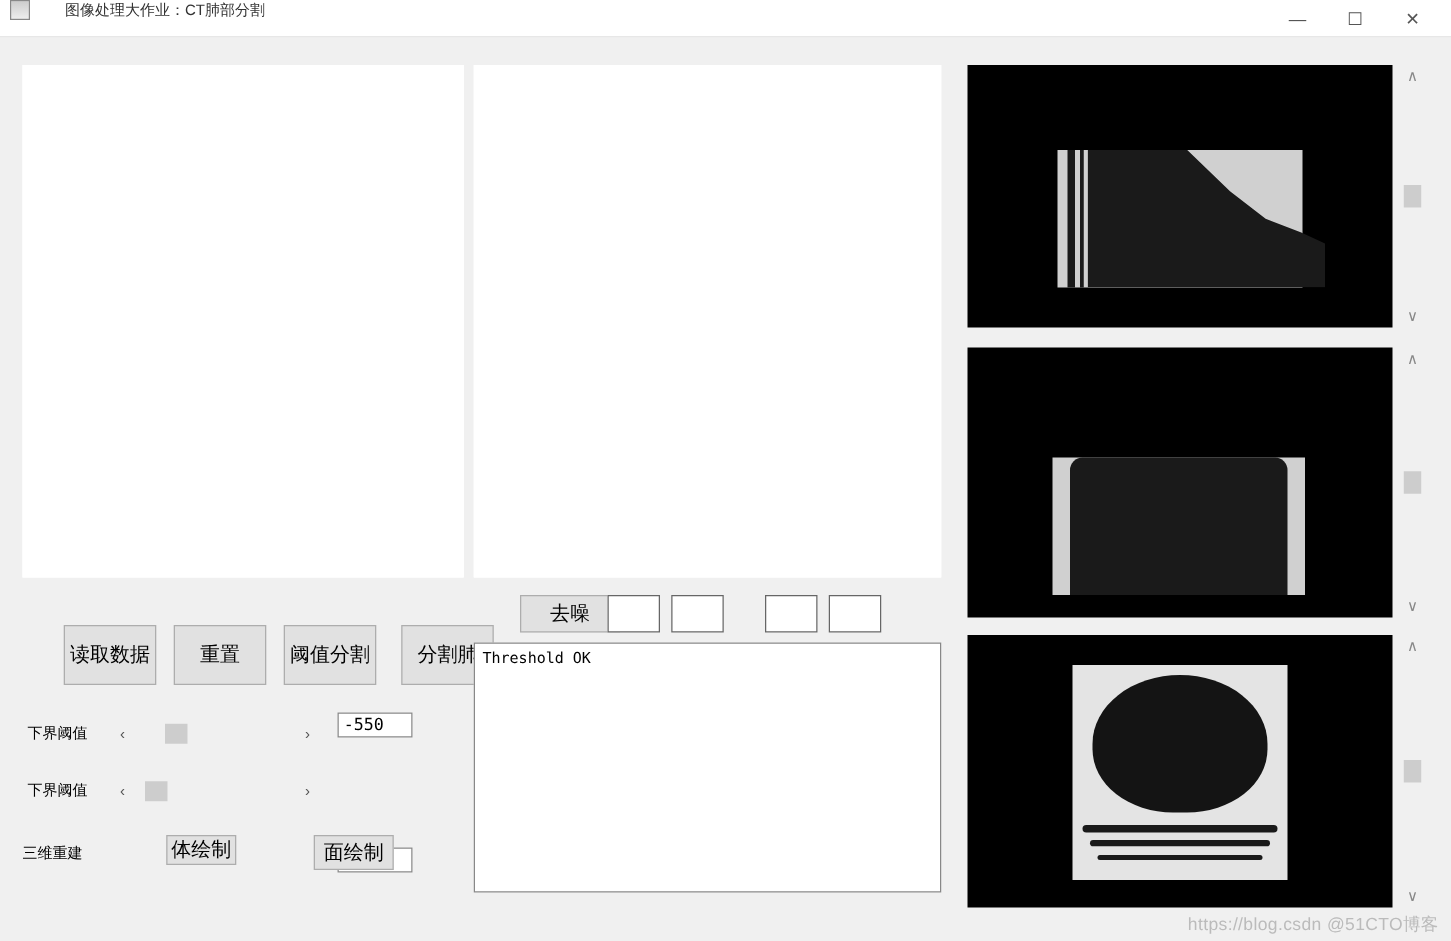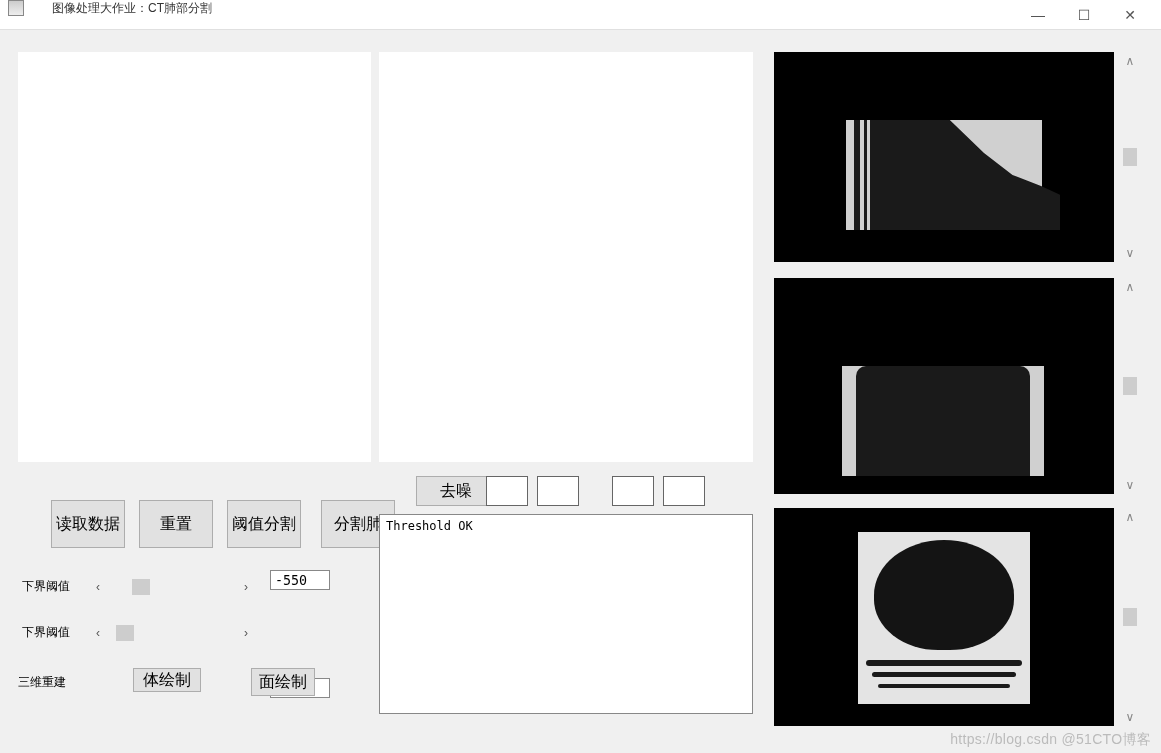--- a/index.html
+++ b/index.html
@@ -111,21 +111,21 @@
       left: 270px; width: 60px; height: 20px;
       background: #fff; border: 1px solid #888;
       padding: 2px 4px;
       font-family: "SimSun", monospace;
     }
     .input-upper { top: 540px; }
     .input-lower { top: 612px; margin-top: 36px; }
     .label-3d { position: absolute; top: 644px; left: 18px; }
     .btn-vol {
       position: absolute; top: 638px; left: 96px;
-      width: 68px; height: 24px;
+      width: 56px; height: 24px;
       background: #e1e1e1; border: 1px solid #adadad;
     }
     .btn-surf {
       position: absolute; top: 638px; left: 214px;
       width: 64px; height: 28px;
       background: #e1e1e1; border: 1px solid #adadad;
     }
     .preview-panel {
       position: absolute;
       left: 774px; width: 370px;

